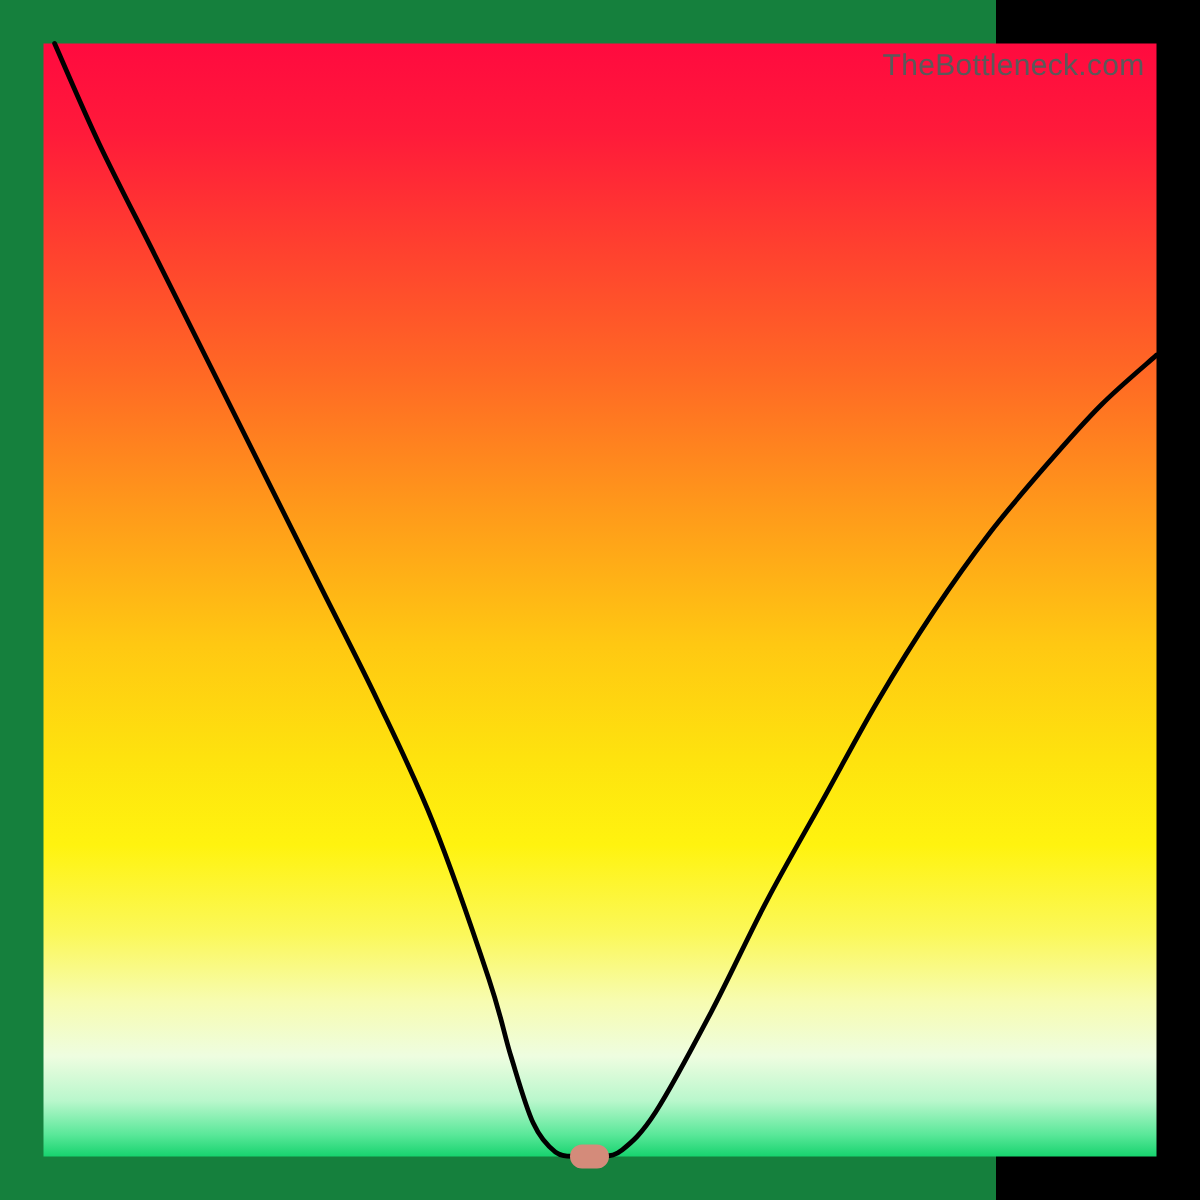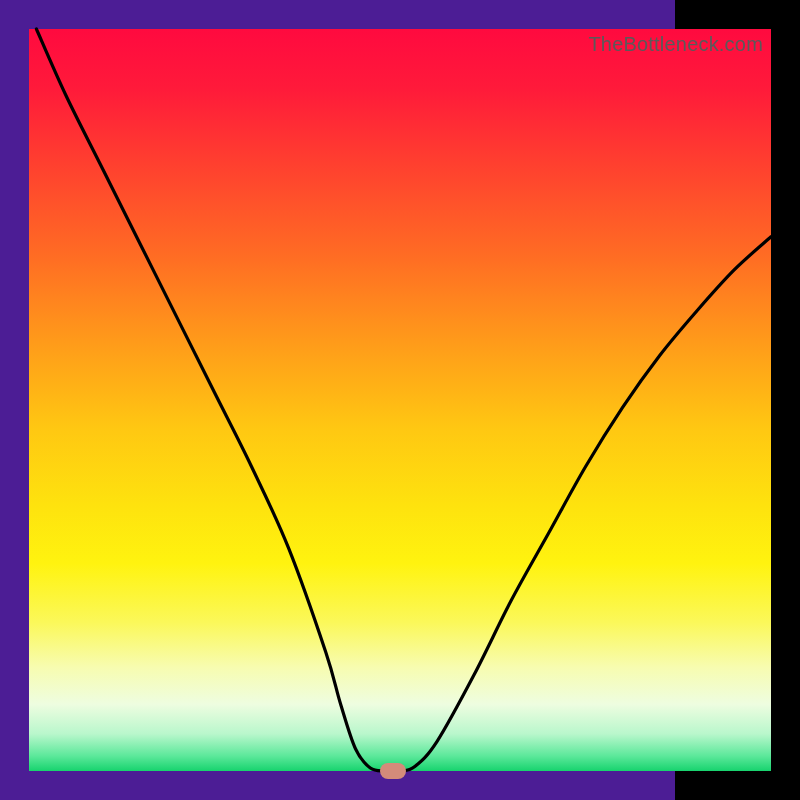--- a/index.html
+++ b/index.html
@@ -8,22 +8,21 @@
     width: 800px;
     height: 800px;
     overflow: hidden;
     background: #000;
     font-family: Arial, Helvetica, sans-serif;
   }
   .frame {
     position: relative;
     width: 664px;
     height: 800px;
-    background: #4c1d95;
-    padding-left: 11px;
+    background: #15803d;
   }
   .plot-area {
     position: absolute;
     left: 29px;
     top: 29px;
     width: 742px;
     height: 742px;
     
     background: linear-gradient(to bottom,
       #ff0a3f 0%,

